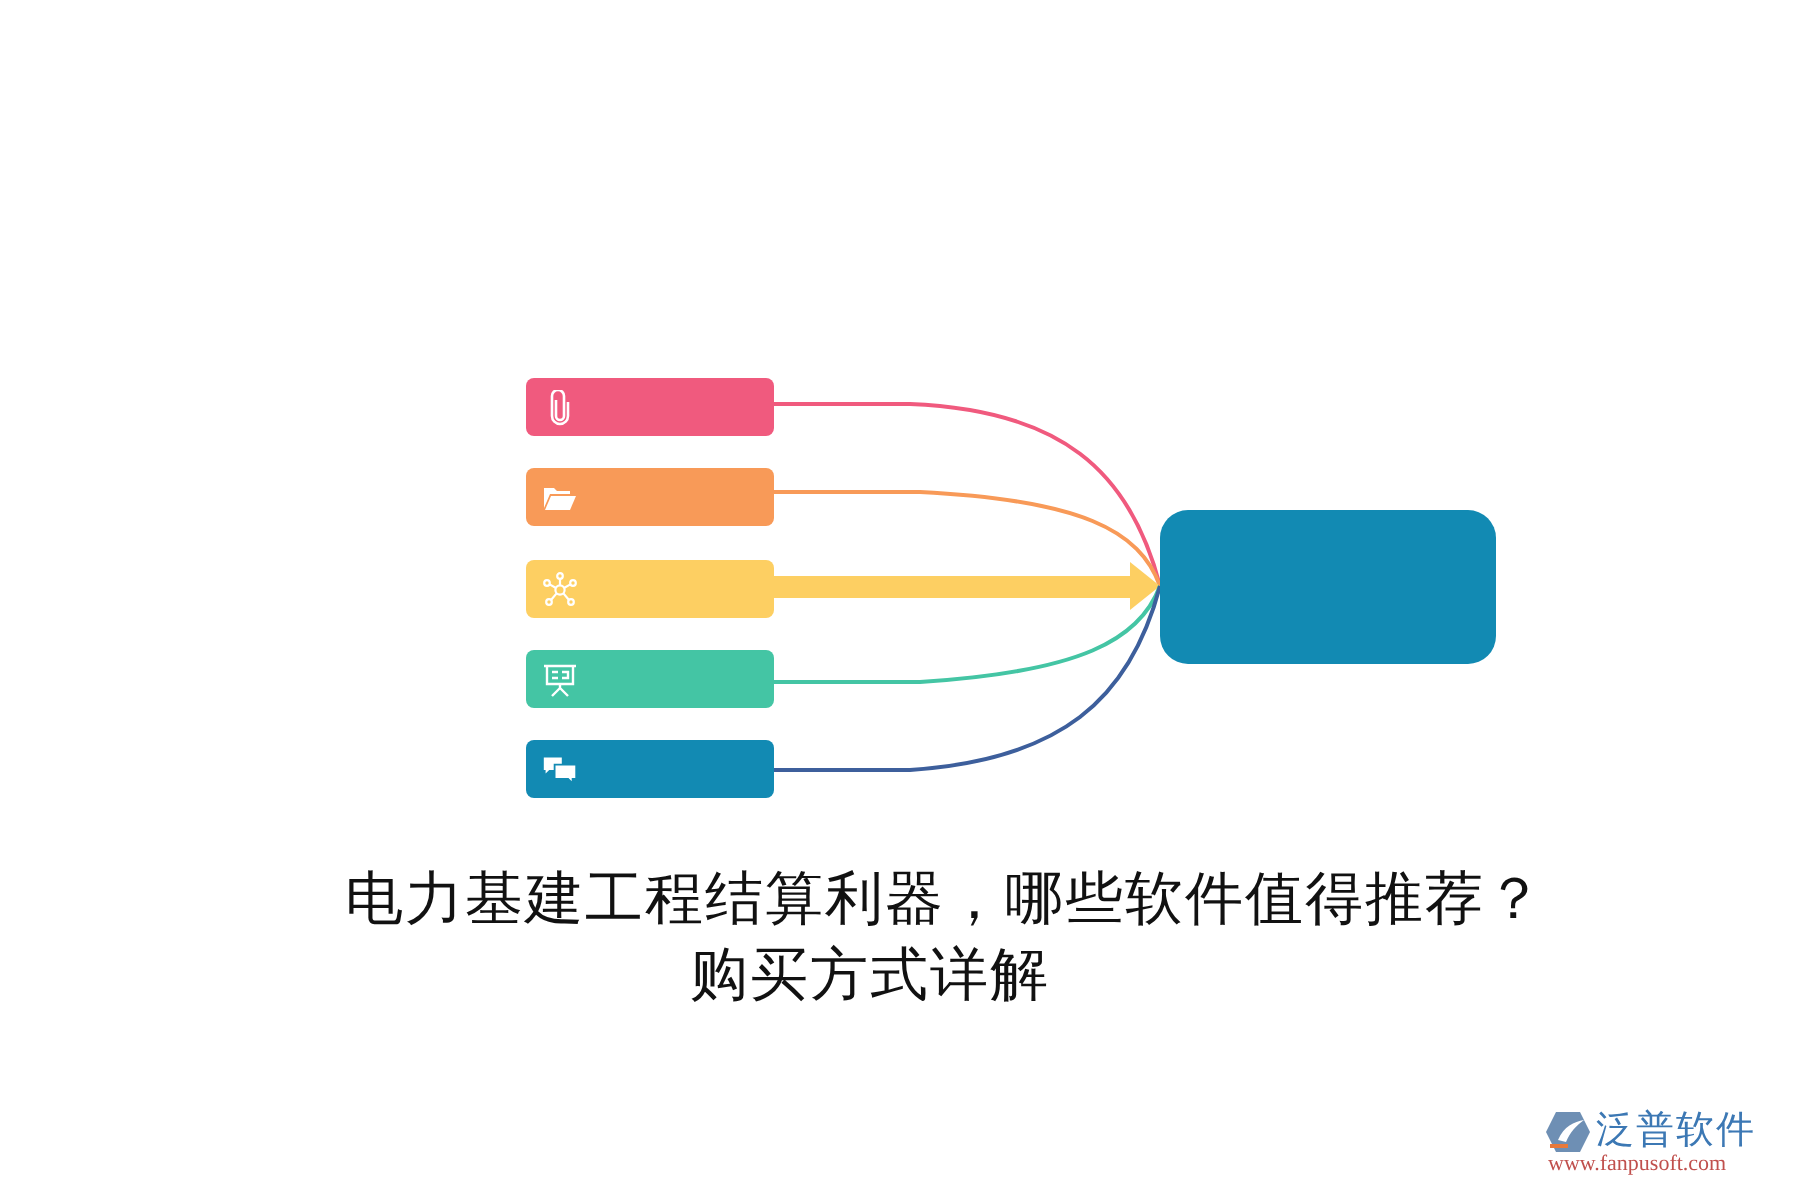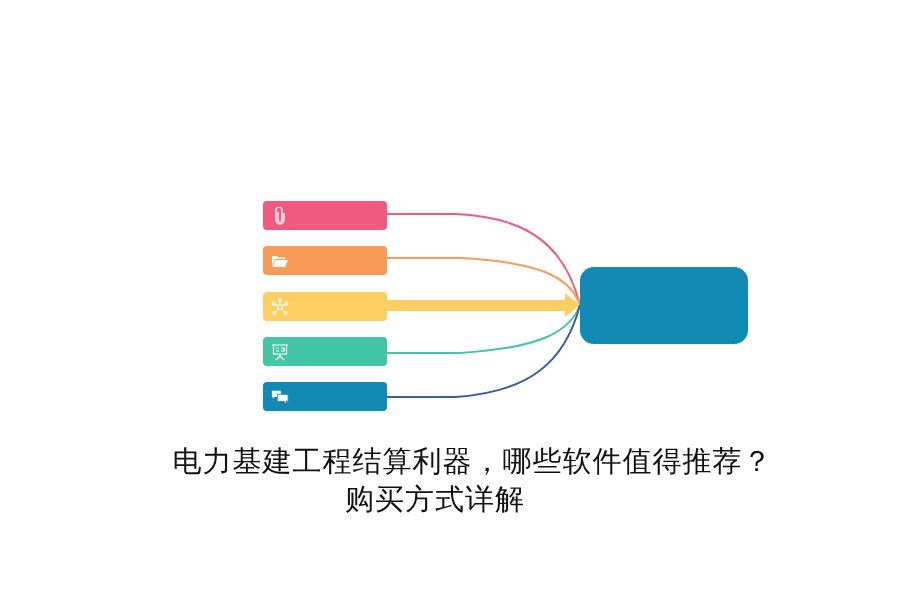--- a/index.html
+++ b/index.html
@@ -1,17 +1,17 @@
 <!DOCTYPE html>
 <html><head>
 <meta charset="utf-8">
 <style>
   html, body { margin: 0; padding: 0; background: #ffffff; }
   body { width: 900px; height: 600px; position: relative; overflow: hidden; font-family: "DejaVu Serif", "Liberation Serif", serif; }
-  .stage { position: absolute; left: 0; top: 12px; width: 900px; height: 472px; }
+  .stage { position: absolute; left: 0; top: 0; width: 900px; height: 472px; }
   .connectors { position: absolute; left: 0; top: 0; width: 900px; height: 600px; }
   .branch {
     position: absolute; left: 263px; width: 124px; height: 29px;
     border-radius: 4px; display: flex; align-items: center;
   }
   .branch .icon { margin-left: 8px; width: 18px; height: 18px; display: flex; align-items: center; justify-content: center; }
   .center-node {
     position: absolute; left: 580px; top: 255px; width: 168px; height: 77px;
     border-radius: 14px;
   }
@@ -96,14 +96,23 @@
 
   <div class="center-node" style="background:#128ab3;">
     <span></span>
   </div>
 
   <div class="title">
     <span class="l1">电力基建工程结算利器，哪些软件值得推荐？</span>
     <span class="l2">购买方式详解</span>
   </div>
 
+  <div class="logo">
+    <svg class="logo-mark" viewBox="0 0 24 22">
+      <path d="M6 1 L18 1 L23 11 L18 21 L6 21 L1 11 Z" fill="#6e8fb4"></path>
+      <path d="M7 15 C10 8 15 6 20 5 C16 8 13 11 11 16 Z" fill="#ffffff"></path>
+      <path d="M3 18 L12 18" stroke="#e8793a" stroke-width="2"></path>
+    </svg>
+    <span class="logo-name">泛普软件</span>
+    <span class="logo-url">www.fanpusoft.com</span>
+  </div>
 
 </div>
 
 </body></html>

